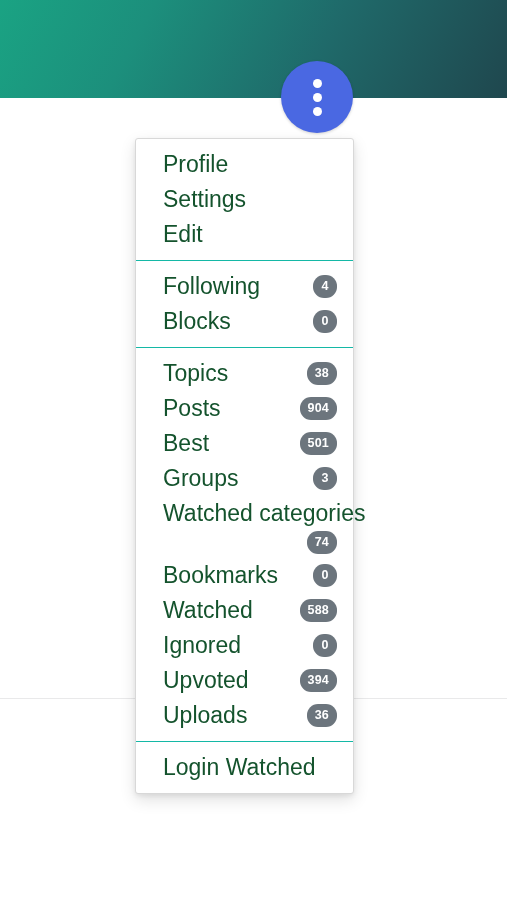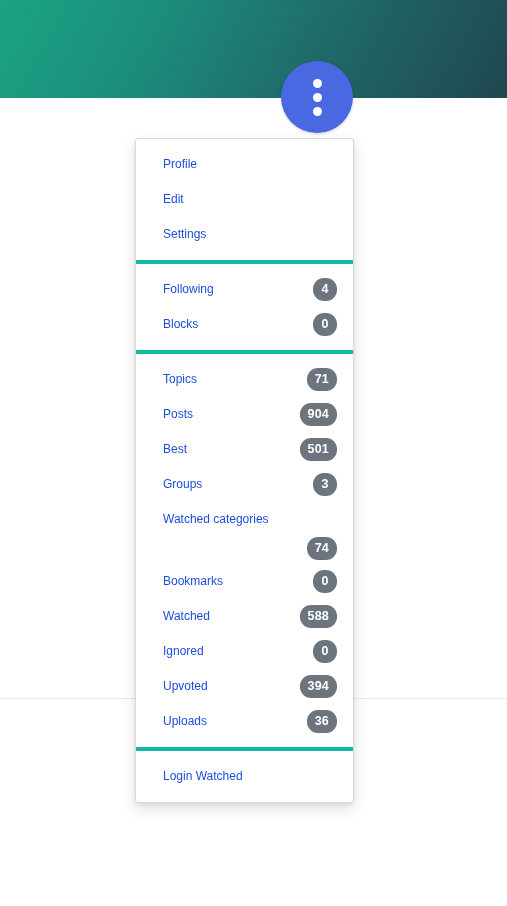--- a/index.html
+++ b/index.html
@@ -78,39 +78,39 @@
     border-radius: 3px;
     box-shadow: 0 6px 16px rgba(0,0,0,0.12), 0 2px 5px rgba(0,0,0,0.07);
     z-index: 4;
     box-sizing: border-box;
   }
 
   .menu-section {
     padding: 8px 0;
   }
   .menu-section + .menu-section {
-    border-top: 4px solid #14b8a6;
+    border-top: 1px solid #14b8a6;
   }
 
   .menu-item {
     display: flex;
     flex-wrap: wrap;
     align-items: center;
     justify-content: space-between;
     padding: 4px 16px 4px 27px;
     min-height: 27px;
     box-sizing: border-box;
     cursor: pointer;
     text-decoration: none;
   }
 
   .menu-label {
-    font-size: 12px;
+    font-size: 23px;
     line-height: 27px;
-    color: #1d4ed8;
+    color: #14532d;
     font-weight: 400;
     white-space: nowrap;
   }
 
   .badge {
     display: inline-block;
     background: #6c757d;
     color: #ffffff;
     font-size: 12.5px;
     font-weight: bold;
@@ -145,40 +145,40 @@
     <span class="dot"></span>
     <span class="dot"></span>
   </button>
 
   <div class="dropdown" id="dropdown">
       <div class="menu-section">
         <div class="menu-item">
           <span class="menu-label">Profile</span>
         </div>
         <div class="menu-item">
+          <span class="menu-label">Settings</span>
+        </div>
+        <div class="menu-item">
           <span class="menu-label">Edit</span>
-        </div>
-        <div class="menu-item">
-          <span class="menu-label">Settings</span>
         </div>
       </div>
       <div class="menu-section">
         <div class="menu-item">
           <span class="menu-label">Following</span>
           <span class="badge">4</span>
         </div>
         <div class="menu-item">
           <span class="menu-label">Blocks</span>
           <span class="badge">0</span>
         </div>
       </div>
       <div class="menu-section">
         <div class="menu-item">
           <span class="menu-label">Topics</span>
-          <span class="badge">71</span>
+          <span class="badge">38</span>
         </div>
         <div class="menu-item">
           <span class="menu-label">Posts</span>
           <span class="badge">904</span>
         </div>
         <div class="menu-item">
           <span class="menu-label">Best</span>
           <span class="badge">501</span>
         </div>
         <div class="menu-item">

